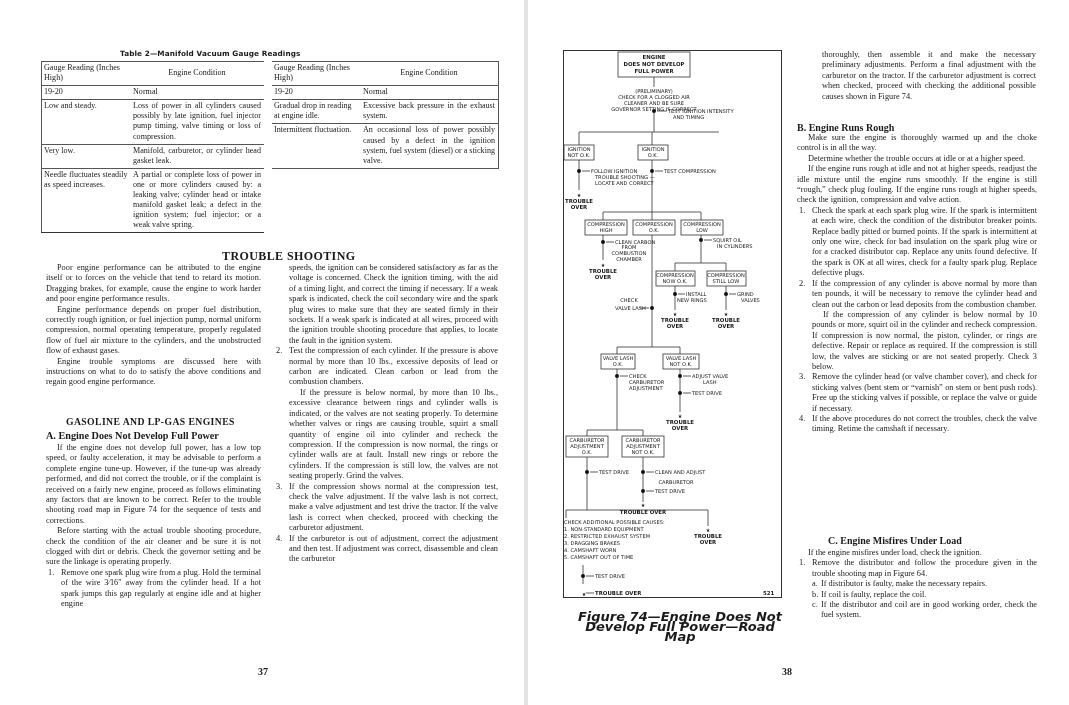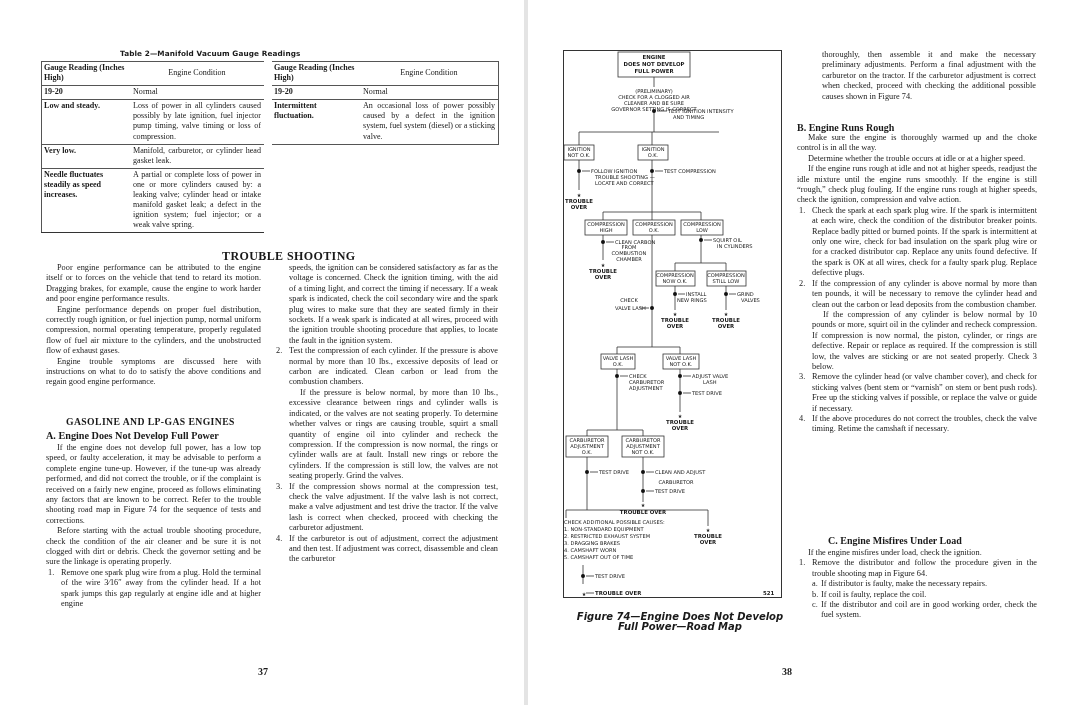--- a/index.html
+++ b/index.html
@@ -23,21 +23,21 @@
   .tbl-caption { position:absolute; left:120px; top:49px; font-family:"DejaVu Sans","Liberation Sans",sans-serif;
                  font-weight:bold; font-size:7.3px; letter-spacing:0.1px; }
   .vtable { position:absolute; top:61px; border-collapse:collapse; font-family:"Liberation Serif","DejaVu Serif",serif;
             font-size:8.1px; line-height:10.1px; }
   .vtable td, .vtable th { border-top:1px solid #555; border-bottom:1px solid #555; vertical-align:top;
             padding:1px 3px 2px 2px; text-align:left; font-weight:normal; }
   .vtable th.cond { text-align:center; vertical-align:middle; }
   .vtable td.cond { text-align:justify; }
   #table-left { left:41px; width:223px; border-left:1px solid #555; }
   #table-right { left:272px; width:227px; border-right:1px solid #555; }
-  .vtable .c1 { width:84px;font-weight:bold; }
+  .vtable .c1 { width:84px; }
   #table-left td.c1, #table-left th.c1 { border-right:none; }
   .vtable tr.thin td { border-top:1.5px solid #333; }
   .vtable tr.lastrow td { border-bottom:1.5px solid #333; }
 
   .sec-title { position:absolute; font-family:"Liberation Serif","DejaVu Serif",serif; font-weight:bold; }
   #trouble-title { left:222px; top:249px; font-size:12px; letter-spacing:0.4px; }
   #gas-title { left:66px; top:416px; font-size:9.7px; letter-spacing:0.4px; }
   #secA-title { left:46px; top:430px; font-size:10.2px; }
   #secB-title { left:797px; top:122px; font-size:10px; }
   #secC-title { left:828px; top:535px; font-size:10px; }
@@ -52,21 +52,21 @@
 
   .pageno { position:absolute; top:666px; font-family:Liberation Serif, serif; font-weight:bold; font-size:10px; }
   #pageno-left { left:258px; }
   #pageno-right { left:782px; }
 
   
   #flowchart { position:absolute; left:563px; top:50px; width:219px; height:548px; }
   #flowchart svg text { font-family:"DejaVu Sans","Liberation Sans",sans-serif; font-size:5.1px; fill:#1a1a1a; }
   #flowchart svg text.b { font-weight:bold; font-size:5.4px; }
   .fig-caption { position:absolute; left:575px; top:612px; width:210px; text-align:center;
-                 font-family:"DejaVu Sans","Liberation Sans",sans-serif; font-style:italic; font-weight:bold; font-size:10px; line-height:10px; }
+                 font-family:"DejaVu Sans","Liberation Sans",sans-serif; font-style:italic; font-weight:bold; font-size:13px; line-height:10px; }
 </style>
 </head>
 <body>
 
 <div class="page" id="page-left"></div>
 <div class="gutter"></div>
 <div class="page" id="page-right"></div>
 
 <div class="tbl-caption">Table 2—Manifold Vacuum Gauge Readings</div>
 
@@ -97,20 +97,24 @@
 
 <table class="vtable" id="table-right">
   <tbody>
       <tr>
     <th class="c1">Gauge Reading (Inches High)</th>
     <th class="cond">Engine Condition</th>
   </tr>
   <tr class="thin">
     <td class="c1">19-20</td>
     <td class="cond">Normal</td>
+  </tr>
+  <tr class="thin">
+    <td class="c1">Gradual drop in reading at engine idle.</td>
+    <td class="cond">Excessive back pressure in the exhaust system.</td>
   </tr>
   <tr class="thin">
     <td class="c1">Intermittent fluctuation.</td>
     <td class="cond">An occasional loss of power possibly caused by a defect in the ignition system, fuel system (diesel) or a sticking valve.</td>
   </tr>
 </tbody>
   </table>
 
 <div class="sec-title" id="trouble-title">TROUBLE SHOOTING</div>
 

